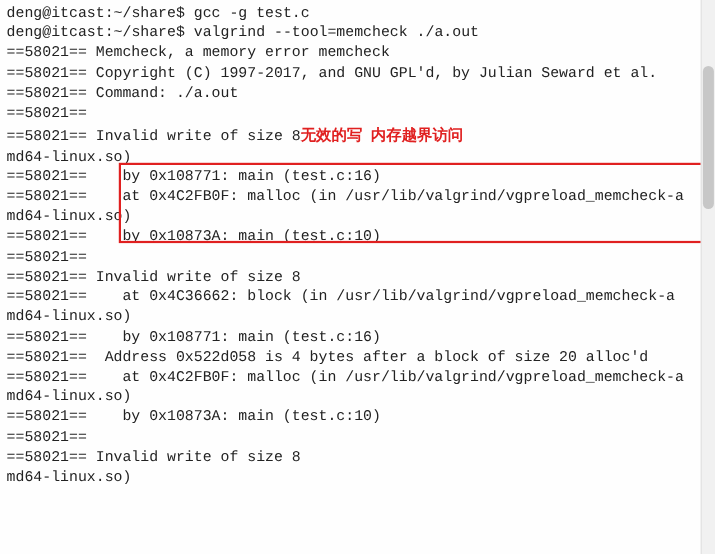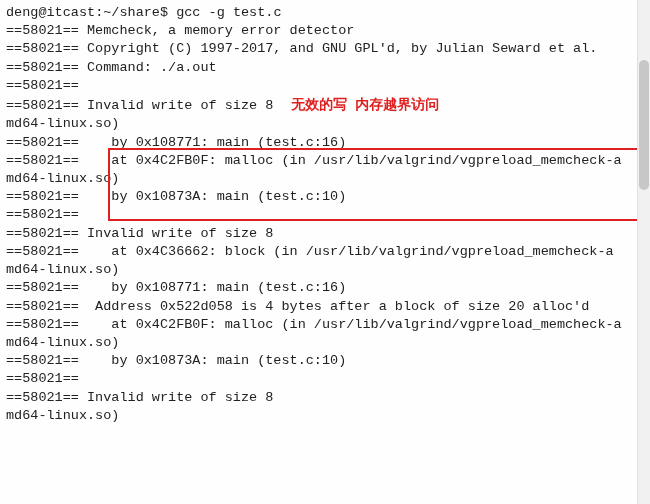--- a/index.html
+++ b/index.html
@@ -33,21 +33,20 @@
     left: 108px;
     top: 148px;
     width: 540px;
     height: 73px;
     box-sizing: border-box;
   }
   .annotation {
     color: #e02020;
     font-weight: bold;
     font-family: "SimHei", "Heiti SC", sans-serif;
-    margin-left: 18px;
     font-size: 14px;
   }
   .scrollbar {
     position: absolute;
     right: 0;
     top: 0;
     width: 12px;
     height: 100%;
     background: #f1f1f1;
     border-left: 1px solid #e0e0e0;
@@ -61,22 +60,23 @@
     background: #c7c7c7;
     border-radius: 5px;
   }
 </style>
 </head>
 <body>
 
 <div class="terminal">
 
   <div class="line"><span>deng@itcast</span>:<span>~/share</span><span>$</span> <span>gcc -g test.c</span></div>
+  <div class="line"><span>deng@itcast</span>:<span>~/share</span><span>$</span> <span>valgrind --tool=memcheck ./a.out</span></div>
 
-  <div class="line"><span>==58021==</span><span> Memcheck, a memory error detector</span></div>
+  <div class="line"><span>==58021==</span><span> Memcheck, a memory error memcheck</span></div>
   <div class="line"><span>==58021==</span><span> Copyright (C) 1997-2017, and GNU GPL'd, by Julian Seward et al.</span></div>
   <div class="line"><span>==58021==</span><span> Command: ./a.out</span></div>
   <div class="line"><span>==58021==</span><span></span></div>
 
   <div class="line"><span>==58021==</span><span> Invalid write of size 8</span><span class="annotation">无效的写  内存越界访问</span></div>
   <div class="line"><span>md64-linux.so)</span></div>
   <div class="line"><span>==58021==</span><span>    by 0x108771: main (test.c:16)</span></div>
   <div class="line"><span>==58021==</span><span>    at 0x4C2FB0F: malloc (in /usr/lib/valgrind/vgpreload_memcheck-a</span></div>
   <div class="line"><span>md64-linux.so)</span></div>
   <div class="line"><span>==58021==</span><span>    by 0x10873A: main (test.c:10)</span></div>

